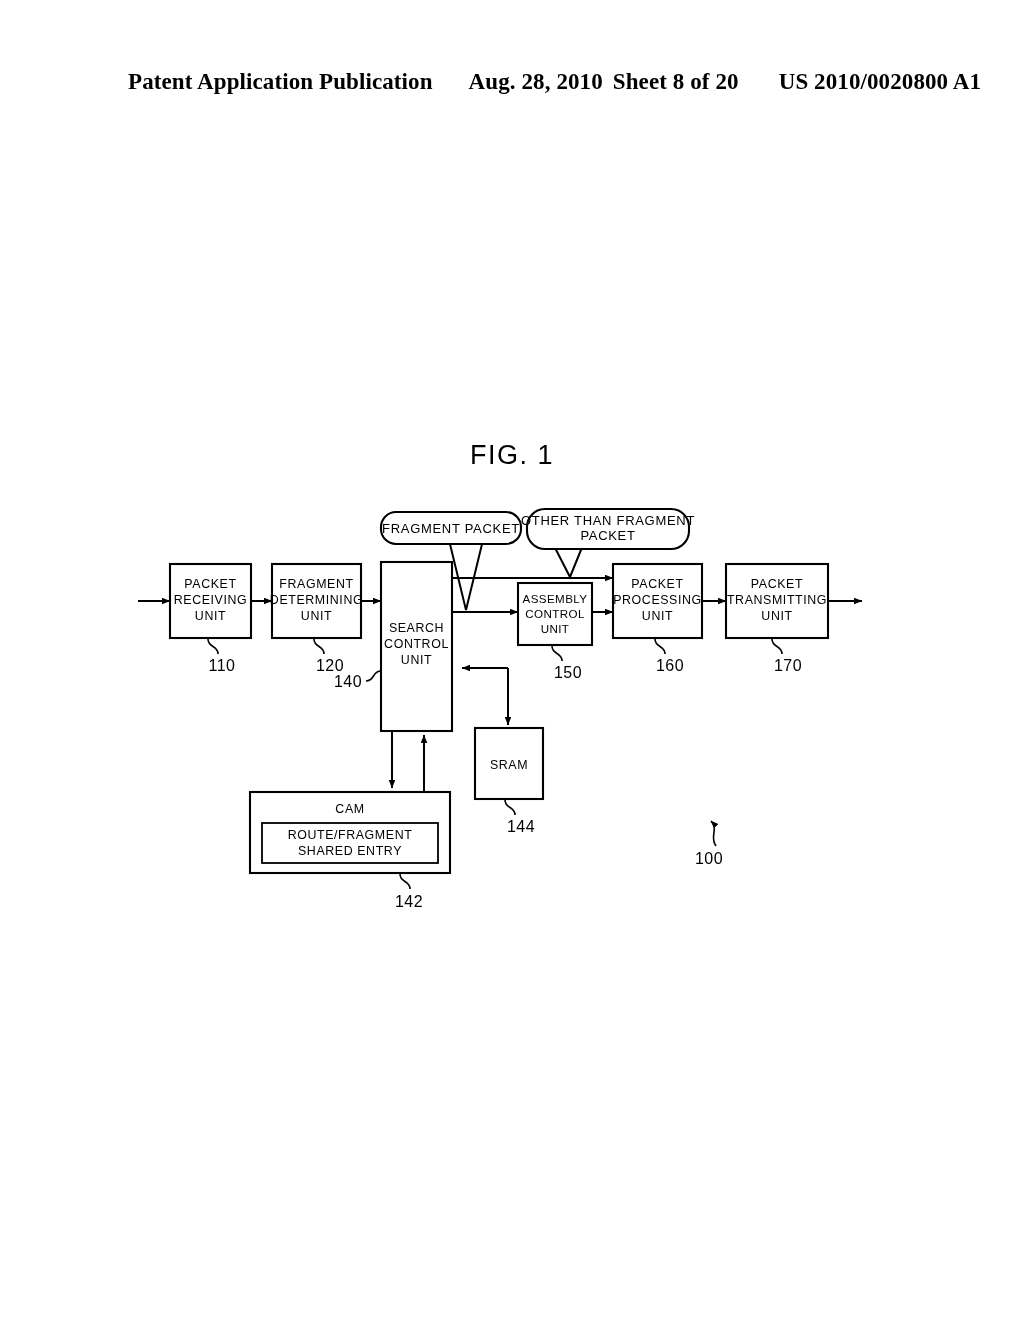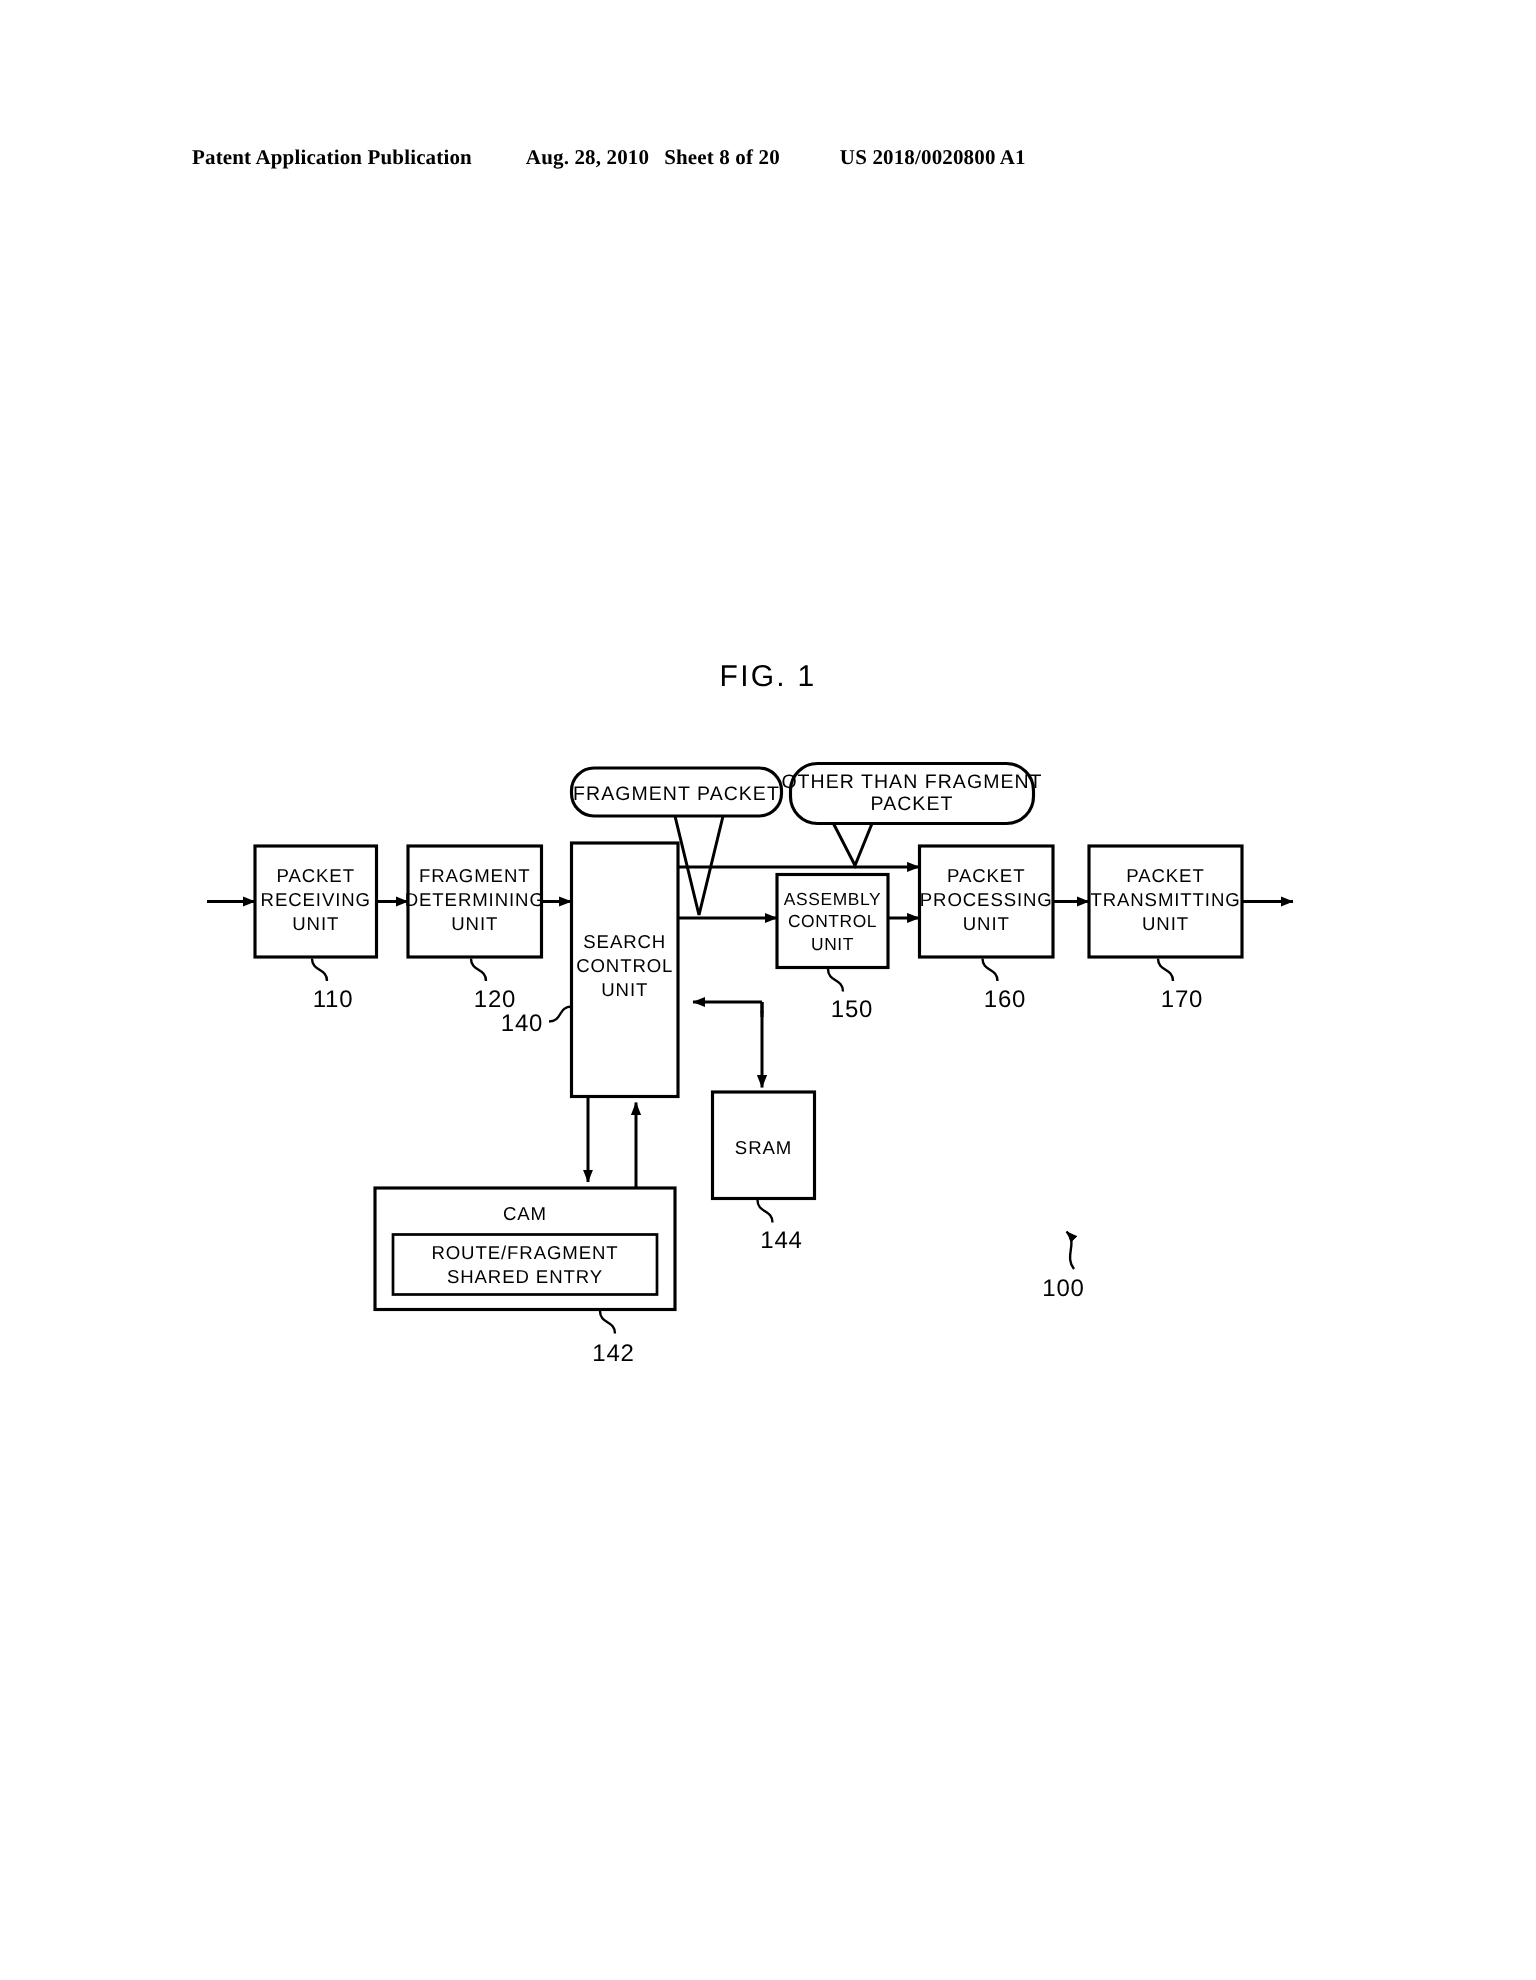--- a/index.html
+++ b/index.html
@@ -16,29 +16,29 @@
     overflow: hidden;
   }
   .page {
     position: absolute;
     inset: 0;
     background: #ffffff;
   }
   
   .pub-header {
     position: absolute;
-    top: 98px;
+    top: 69px;
     left: 128px;
     width: 768px;
     height: 26px;
     display: flex;
     align-items: baseline;
     font-family: "Liberation Serif", serif;
     font-weight: bold;
-    font-size: 14px;
+    font-size: 23px;
     color: #000000;
     letter-spacing: 0.1px;
     white-space: nowrap;
   }
   .hdr-title { flex: 0 0 auto; }
   .hdr-gap1 { flex: 0 0 36px; }
   .hdr-date { flex: 0 0 auto; }
   .hdr-gap2 { flex: 0 0 10px; }
   .hdr-sheet { flex: 0 0 auto; }
   .hdr-gap3 { flex: 0 0 40px; }
@@ -52,21 +52,21 @@
     width: 1024px;
     height: 480px;
   }
   .fig-caption {
     position: absolute;
     left: 0;
     top: 0;
     width: 1024px;
     text-align: center;
     font-family: "Liberation Sans", sans-serif;
-    font-size: 20px;
+    font-size: 27px;
     letter-spacing: 1.5px;
     color: #000000;
   }
   svg.diagram {
     position: absolute;
     left: 0;
     top: 0;
     width: 1024px;
     height: 480px;
     overflow: visible;
@@ -131,21 +131,21 @@
 
 <div class="page">
 
   <div class="pub-header">
     <span class="hdr-title">Patent Application Publication</span>
     <span class="hdr-gap1"></span>
     <span class="hdr-date">Aug. 28, 2010</span>
     <span class="hdr-gap2"></span>
     <span class="hdr-sheet">Sheet 8 of 20</span>
     <span class="hdr-gap3"></span>
-    <span class="hdr-docnum">US 2018/0020800 A1</span>
+    <span class="hdr-docnum">US 2010/0020800 A1</span>
   </div>
 
   <div class="figure-wrap">
 
     <div class="fig-caption">FIG. 1</div>
 
     <svg class="diagram" viewBox="0 0 1024 480">
       <defs>
         <marker id="arw" markerWidth="9" markerHeight="9" refX="8.3" refY="3.4" orient="auto" markerUnits="userSpaceOnUse">
           <path d="M0,0 L8.6,3.4 L0,6.8 z" fill="#000000"></path>

